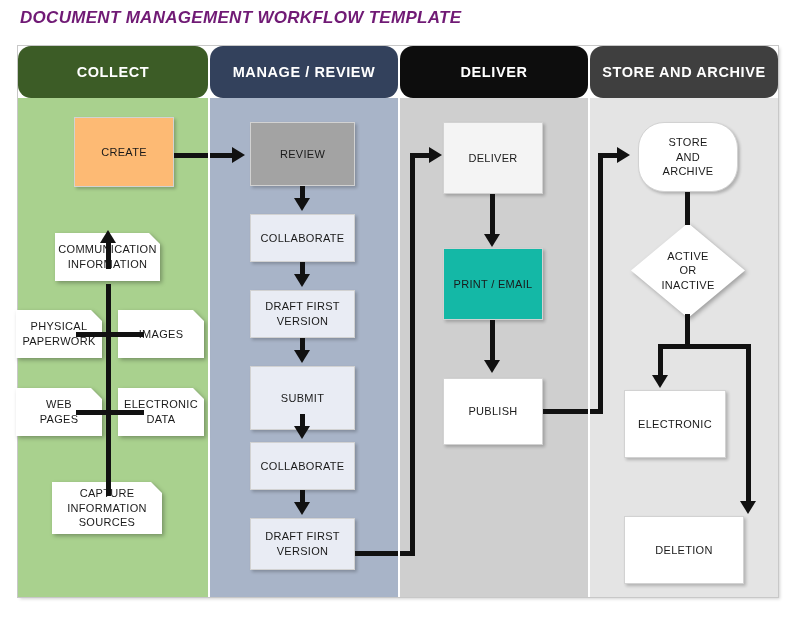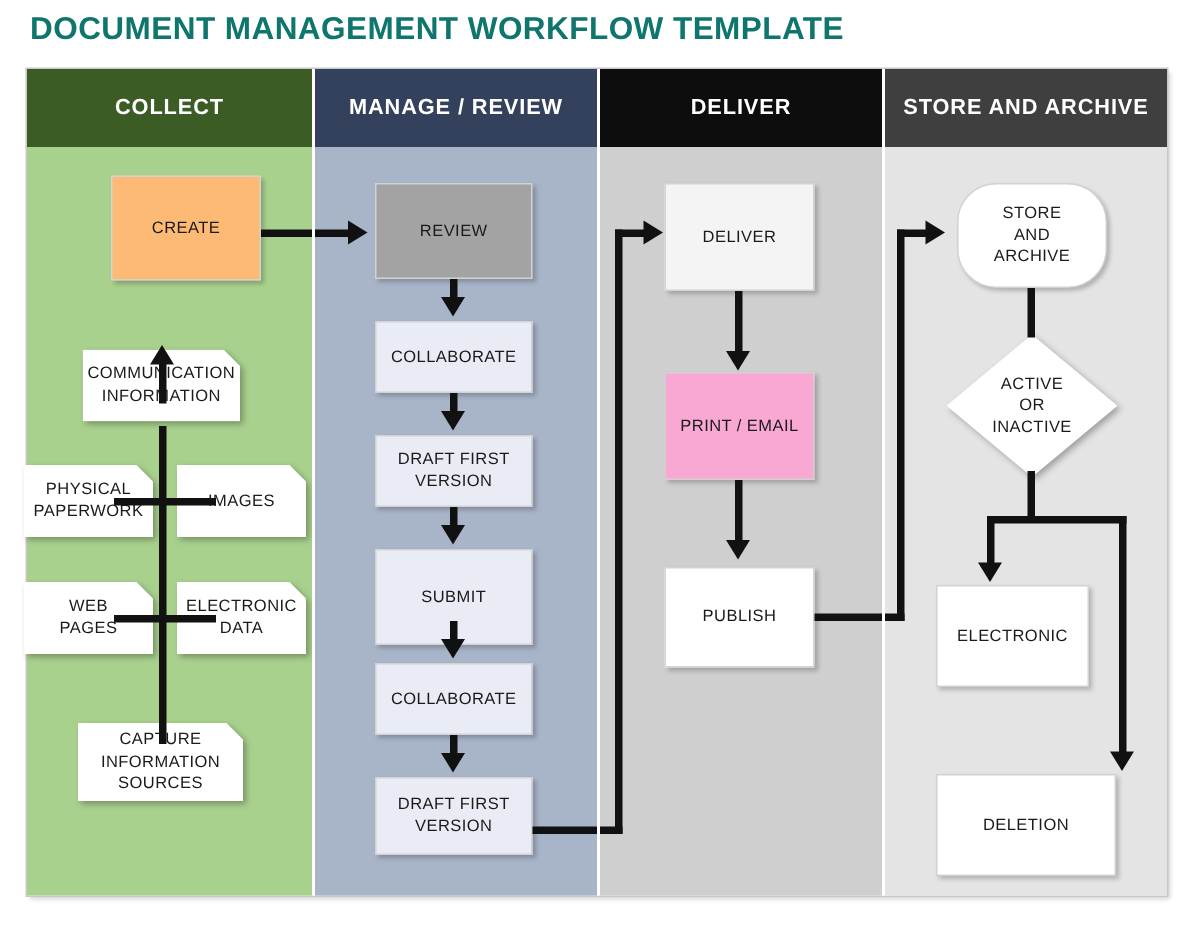--- a/index.html
+++ b/index.html
@@ -12,25 +12,26 @@
     height: 618px;
     font-family: "Liberation Sans", sans-serif;
     overflow: hidden;
     position: relative;
   }
 
   #page-title {
     position: absolute;
     left: 20px;
     top: 8px;
-    font-size: 21px;
+    font-size: 17px;
     font-weight: bold;
     letter-spacing: 0.3px;
-    color: #0f766e;
+    color: #701a75;
     white-space: nowrap;
+    font-style: italic;
   }
 
   
   #diagram {
     position: absolute;
     left: 18px;
     top: 46px;
     width: 760px;
     height: 551px;
     background: #ffffff;
@@ -50,20 +51,21 @@
     height: 52px;
     color: #ffffff;
     font-size: 14.5px;
     font-weight: bold;
     letter-spacing: 0.6px;
     display: flex;
     align-items: center;
     justify-content: center;
     text-align: left;
     box-sizing: border-box;
+    border-radius: 13px;
   }
   .lane-body {
     position: absolute;
     left: 0;
     right: 0;
     top: 52px;
     bottom: 0;
   }
   .lane-sep {
     position: absolute;
@@ -296,21 +298,21 @@
   <div class="conn conn-v" style="left:392px; top:107px; width:5px; height:403px;"></div>
   <div class="conn conn-h" style="left:392px; top:107px; width:22px; height:5px;"></div>
   <div class="arrow-right" style="left:411px; top:101px;"></div>
 
   <div class="node" style="left:425px; top:76px; width:100px; height:72px; background:#f4f4f4;">
     <span>DELIVER</span>
   </div>
   <div class="conn conn-v" style="left:472px; top:148px; width:5px; height:41px;"></div>
   <div class="arrow-down" style="left:466px; top:188px;"></div>
 
-  <div class="node" style="left:425px; top:202px; width:100px; height:72px; background:#f9a8d4;">
+  <div class="node" style="left:425px; top:202px; width:100px; height:72px; background:#14b8a6;">
     <span>PRINT / EMAIL</span>
   </div>
   <div class="conn conn-v" style="left:472px; top:274px; width:5px; height:41px;"></div>
   <div class="arrow-down" style="left:466px; top:314px;"></div>
 
   <div class="node" style="left:425px; top:332px; width:100px; height:67px; background:#ffffff;">
     <span>PUBLISH</span>
   </div>
 
   <div class="conn conn-h" style="left:525px; top:363px; width:60px; height:5px;"></div>

